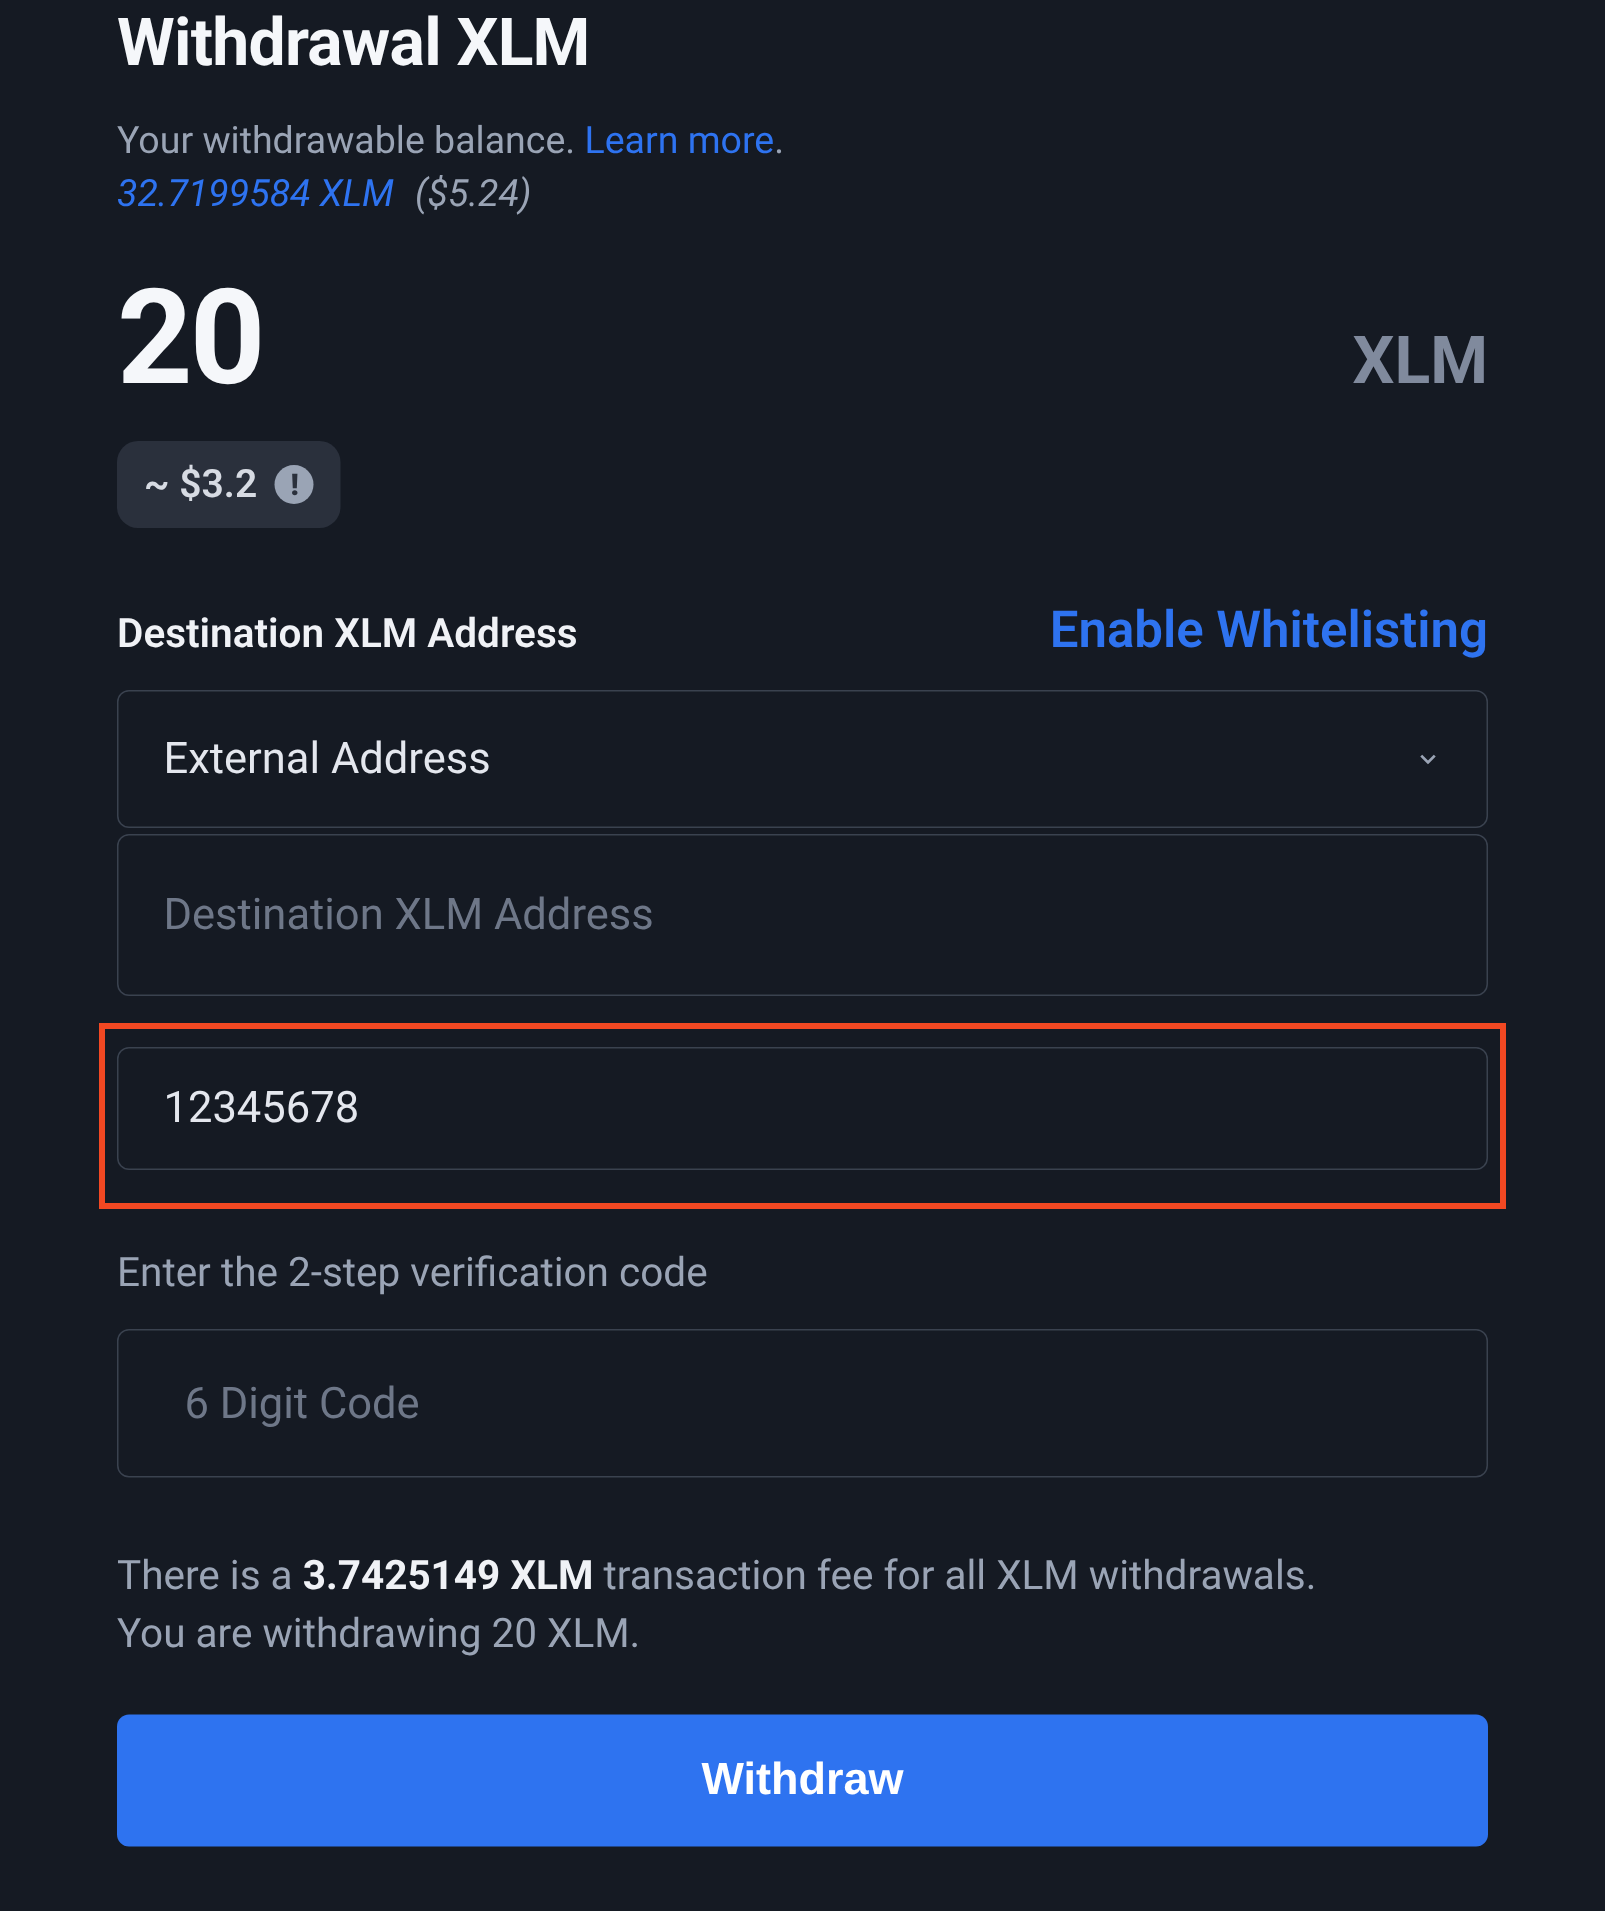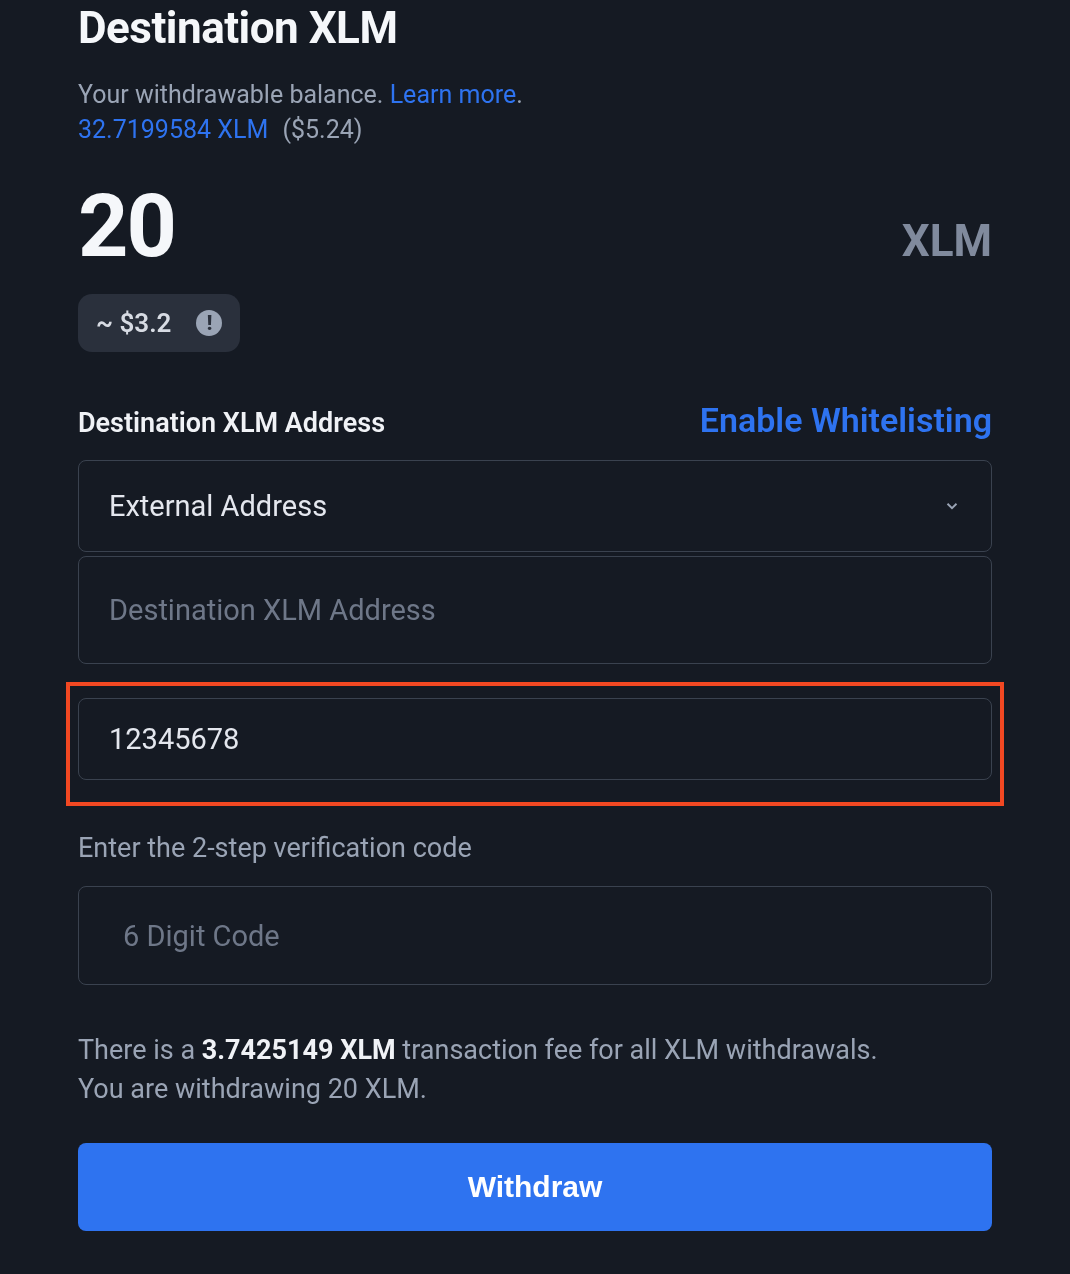--- a/index.html
+++ b/index.html
@@ -23,20 +23,21 @@
       font-size: 25px;
       color: #9aa4b5;
     }
     .subtitle-row .link {
       color: #2e73f0;
       cursor: pointer;
     }
     .balance-row {
       margin-top: 6px;
       font-size: 25px;
+      font-style: italic;
     }
     .balance-row .amount-link {
       color: #2e73f0;
       cursor: pointer;
     }
     .balance-row .usd {
       color: #9aa4b5;
       margin-left: 8px;
     }
     .amount-row {
@@ -54,21 +55,21 @@
     }
     .currency-label {
       font-size: 44px;
       font-weight: 700;
       color: #808a9d;
       letter-spacing: 0px;
     }
     .approx-badge {
       display: inline-flex;
       align-items: center;
-      gap: 25px;
+      gap: 12px;
       background: #2a303c;
       border-radius: 14px;
       padding: 14px 18px;
       margin-top: 24px;
       font-size: 26px;
       font-weight: 600;
       color: #d7dbe3;
     }
     .approx-badge .info-icon {
       width: 26px;
@@ -202,21 +203,21 @@
       display: flex;
       align-items: center;
       justify-content: center;
     }
   </style>
 </head>
 <body>
 
 
 
-<h1 class="title">Destination XLM</h1>
+<h1 class="title">Withdrawal XLM</h1>
 
 <div class="subtitle-row">
   <span>Your withdrawable balance. </span><span class="link">Learn more</span><span>.</span>
 </div>
 
 <div class="balance-row">
   <span class="amount-link">32.7199584 XLM</span>
   <span class="usd">($5.24)</span>
 </div>
 

